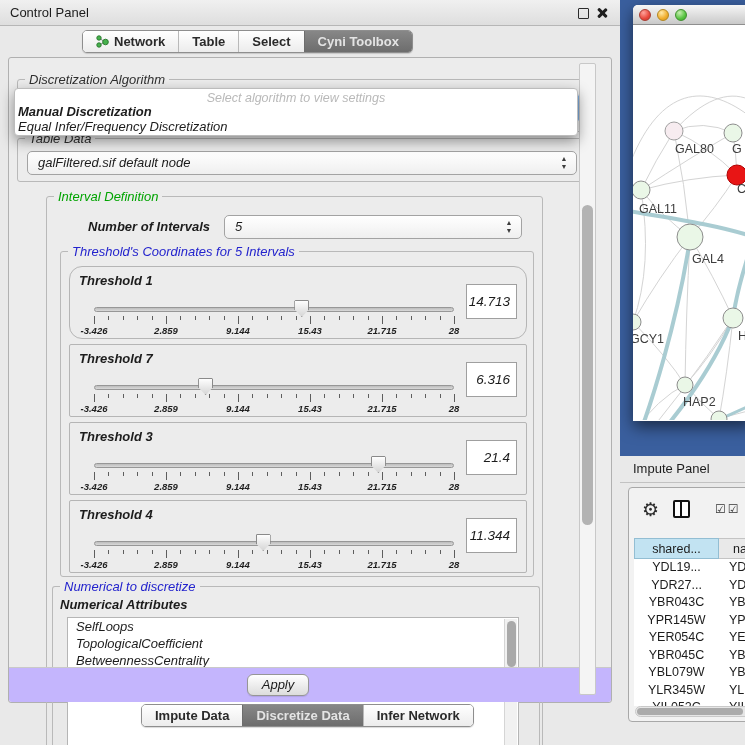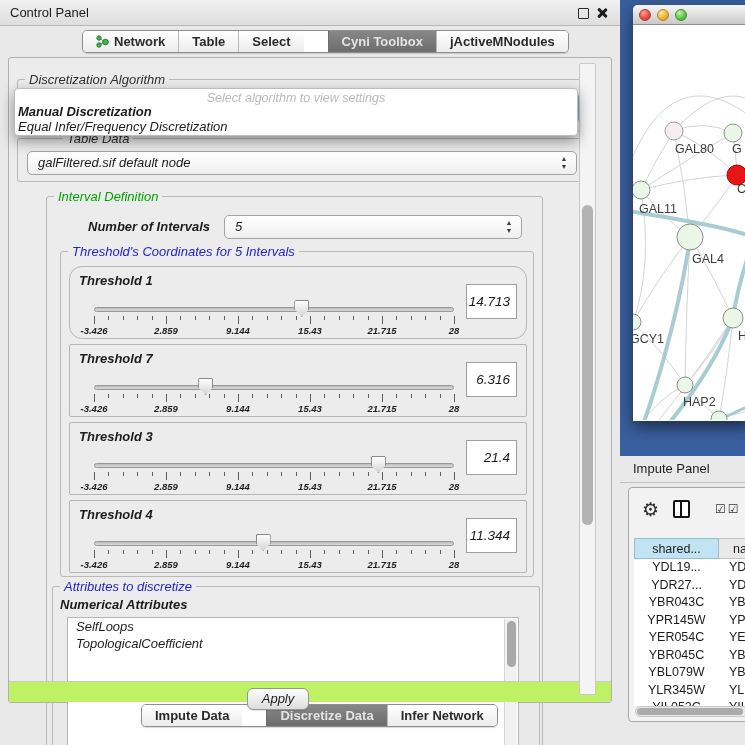--- a/index.html
+++ b/index.html
@@ -15,21 +15,21 @@
   .float-icon { position:absolute; right:31px; top:8px; width:11px; height:11px; border:1.6px solid #2b2b2b; border-radius:1px; }
   .close-icon { position:absolute; right:12px; top:7px; width:12px; height:12px; }
   .close-icon::before,.close-icon::after { content:""; position:absolute; left:5px; top:0; width:2.6px; height:12px; background:#1e1e1e; border-radius:1px; }
   .close-icon::before { transform:rotate(45deg); }
   .close-icon::after { transform:rotate(-45deg); }
 
   .seg-tabs { position:absolute; display:inline-flex; height:23px; border:1px solid #8e8e8e; border-radius:5px; overflow:hidden; background:#fff; box-shadow:0 1px 1px rgba(0,0,0,.15); }
   .seg-tab { display:flex; align-items:center; gap:5px; padding:0 13px; font-weight:bold; color:#2a2a2a;
     background:linear-gradient(#ffffff,#ececec); border-left:1px solid #b9b9b9; cursor:default; white-space:nowrap; }
   .seg-tab:first-child { border-left:none; }
-  .seg-tab.selected { background:linear-gradient(#878787,#6d6d6d); color:#e4e4e4; border-left-color:#6d6d6d;margin-left:24px; }
+  .seg-tab.selected { background:linear-gradient(#878787,#6d6d6d); color:#e4e4e4; border-left-color:#6d6d6d; }
   #top-tabs { left:82px; top:30px; }
   #bottom-tabs { left:141px; top:704px; }
 
   #content-outer { position:absolute; left:8px; top:57px; width:604px; height:646px;
     border:1px solid #b0b0b0; border-radius:3px; background:#ececec;font-style:italic; }
 
   .group { position:absolute; border:1px solid #b9b9b9; border-radius:3px; }
   .group-title { position:absolute; top:-8px; left:7px; background:#ececec; padding:0 4px; white-space:nowrap; }
 
   .combo { position:absolute; height:24px; border:1px solid #a3a3a3; border-radius:5px;
@@ -40,21 +40,21 @@
   #group-disc-alg .group-title { color:#2f2f2f; }
   #alg-combo { left:8px; top:15px; width:551px; height:26px; box-shadow:0 0 0 3px rgba(110,165,225,.85); }
 
   #alg-popup { position:absolute; left:5px; top:30px; width:564px; height:48px; z-index:20;
     background:#fff; border:1px solid #bcbcbc; border-radius:4px; box-shadow:0 5px 14px rgba(0,0,0,.42); overflow:hidden; }
   #alg-popup .hint { text-align:center; color:#b9b9b9; font-size:12.5px; padding-top:2px; height:15px; }
   #alg-popup .opt { padding-left:3px; height:15px; line-height:15px; }
   #alg-popup .opt.bold { font-weight:bold; }
 
   #group-table-data { left:8px; top:80px; width:568px; height:44px; }
-  #group-table-data .group-title { color:#2f2f2f;margin-left:38px; }
+  #group-table-data .group-title { color:#2f2f2f; }
   #td-combo { left:9px; top:12px; width:550px; }
 
   #group-interval { left:37px; top:138px; width:497px; height:560px; }
   .title-green { color:#00a400; }
   .title-blue { color:#2323cd; }
 
   #num-int-label { position:absolute; left:41px; top:22px; font-weight:bold; }
   #num-int-combo { left:177px; top:18px; width:298px; }
 
   #group-thresh { left:13px; top:54px; width:474px; height:326px; }
@@ -72,21 +72,21 @@
   .s-value { position:absolute; left:396px; top:17px; width:51px; height:35px; background:#fff; border:1px solid #9f9f9f;
     line-height:33px; text-align:right; padding-right:6px; font-size:13.5px; }
 
   #group-attrs { left:5px; top:389px; width:488px; height:200px; border-bottom:none; }
   #attr-list-label { position:absolute; left:7px; top:10px; font-weight:bold;text-align:right; }
   #attr-listbox { position:absolute; left:14px; top:30px; width:452px; height:160px; background:#fff; border:1px solid #b5b5b5; overflow:hidden; }
   .attr-item { height:17px; line-height:17px; padding-left:8px; }
   #attr-scrollbar { position:absolute; right:1px; top:1px; width:13px; height:150px; background:#f1f1f1; border-left:1px solid #d5d5d5; }
   #attr-scrollbar .thumb { position:absolute; left:1.5px; top:2px; width:9px; height:46px; background:#a9a9a9; border-radius:5px; }
 
-  #apply-bar { position:absolute; left:0; right:0; bottom:0; height:21px; background:#bef264; border-top:1px solid #c9c9c9; z-index:5; border-radius:0 0 3px 3px; }
+  #apply-bar { position:absolute; left:0; right:0; bottom:0; height:35px; background:#c4b5fd; border-top:1px solid #c9c9c9; z-index:5; border-radius:0 0 3px 3px; }
   #apply-btn { position:absolute; left:238px; top:6px; width:62px; height:22px; border:1px solid #969696; border-radius:6px;
     background:linear-gradient(#ffffff,#dcdcdc); font-size:13px; text-align:center; line-height:20px; box-shadow:0 1px 1px rgba(0,0,0,.1); }
 
   #v-scrollbar { position:absolute; left:570px; top:5px; width:17px; height:632px; background:#f4f4f4; border:1px solid #c8c8c8; border-radius:2px; z-index:6; }
   #v-scrollbar .thumb { position:absolute; left:2px; top:141px; width:11px; height:320px; background:#b3b3b3; border-radius:6px; }
 
   
   #right-panel { position:absolute; left:620px; top:0; width:125px; height:745px; background:#e9e9e9; overflow:hidden; }
   #network-area { position:absolute; left:0; top:0; width:125px; height:456px; background:#3a5f9e; }
   #mac-window { position:absolute; left:13px; top:5px; width:120px; height:416px; border-radius:5px 5px 0 0;
@@ -139,23 +139,20 @@
         <span>Network</span>
       </div>
       <div class="seg-tab">
         <span>Table</span>
       </div>
       <div class="seg-tab">
         <span>Select</span>
       </div>
       <div class="seg-tab selected">
         <span>Cyni Toolbox</span>
-      </div>
-      <div class="seg-tab">
-        <span>jActiveMNodules</span>
       </div>
     </div>
 
   <div id="content-outer">
 
     <div id="group-disc-alg" class="group">
       <span class="group-title">Discretization Algorithm</span>
       <div id="alg-combo" class="combo">
         <span class="stepper">▲<br>▼</span>
       </div>
@@ -352,26 +349,27 @@
                 <span class="s-ticklabel" style="left: 80%;">21.715</span>
                 <span class="s-ticklabel" style="left: 100%;">28</span>
               </div>
               <div class="s-thumb" style="left: 185.697px;"></div>
               <div class="s-value">11.344</div>
             </div>
           </div>
       </div>
 
       <div id="group-attrs" class="group">
-        <span class="group-title title-blue">Attributes to discretize</span>
+        <span class="group-title title-blue">Numerical to discretize</span>
         <span id="attr-list-label">Numerical Attributes</span>
         <div id="attr-listbox">
           <div id="attr-items">
               <div class="attr-item">SelfLoops</div>
               <div class="attr-item">TopologicalCoefficient</div>
+              <div class="attr-item">BetweennessCentrality</div>
             </div>
           <div id="attr-scrollbar">
               <div class="thumb"></div>
             </div>
         </div>
       </div>
     </div>
 
     <div id="apply-bar">
       <div id="apply-btn">Apply</div>

